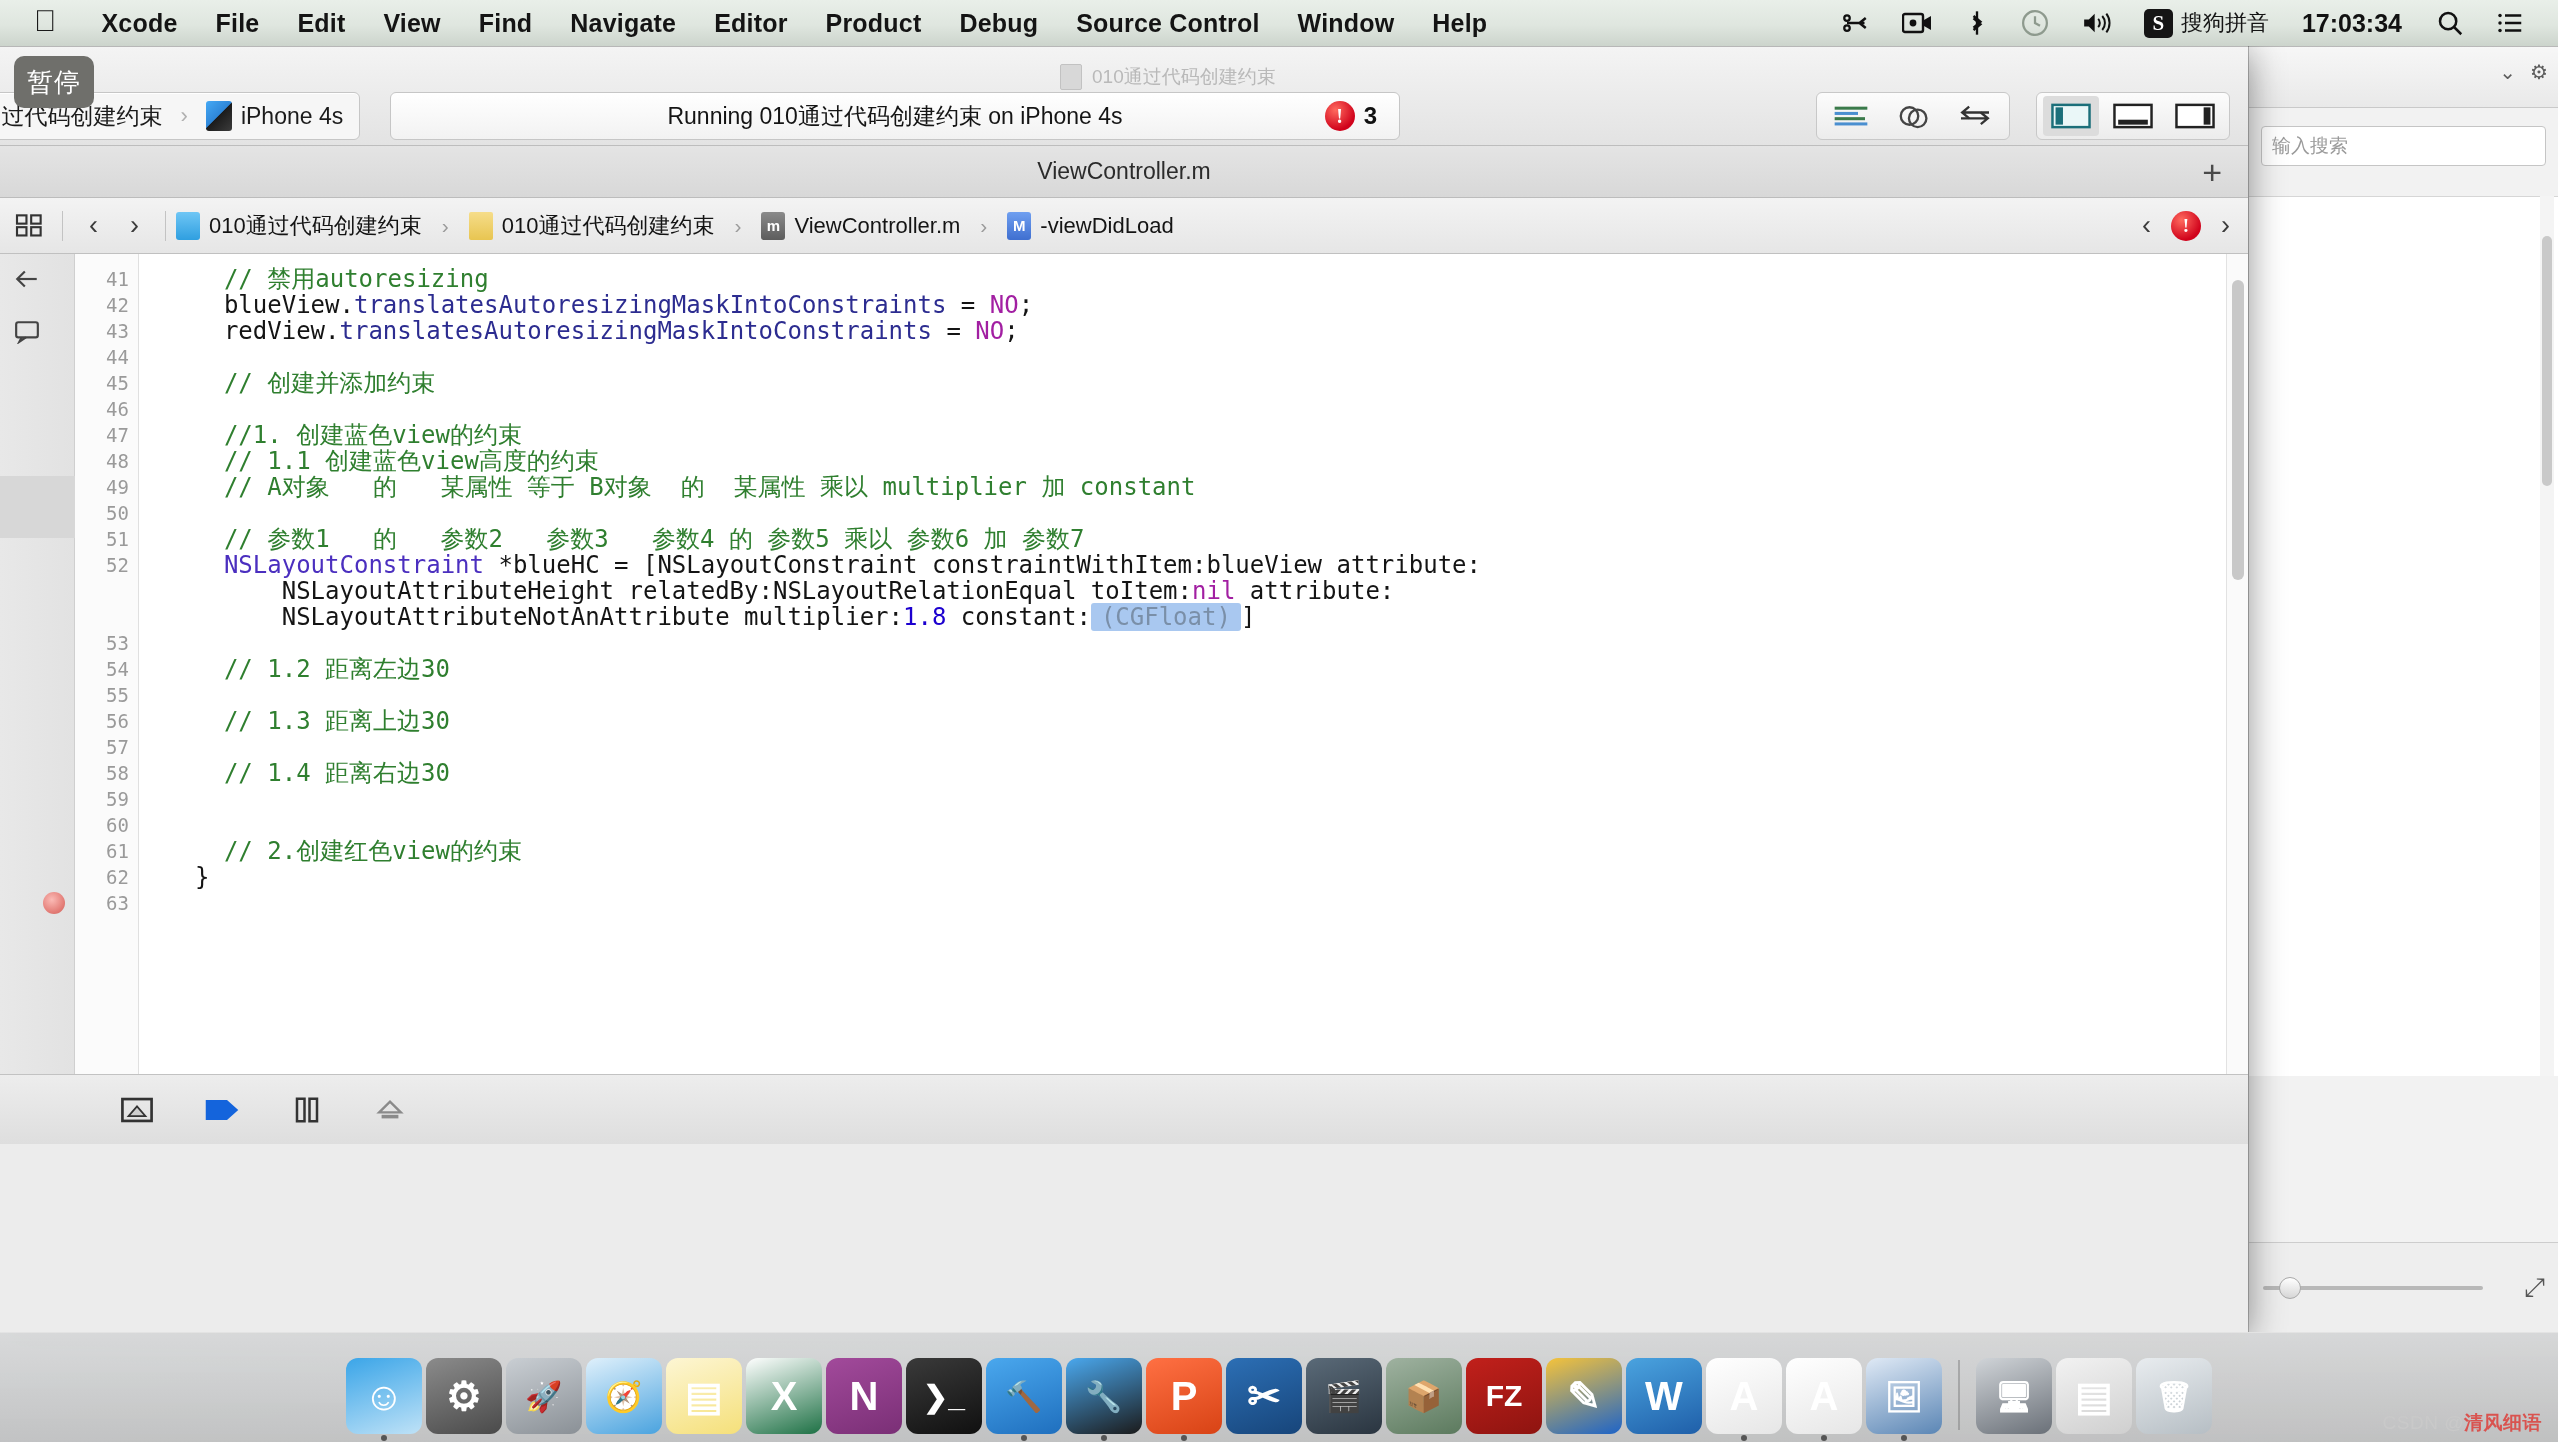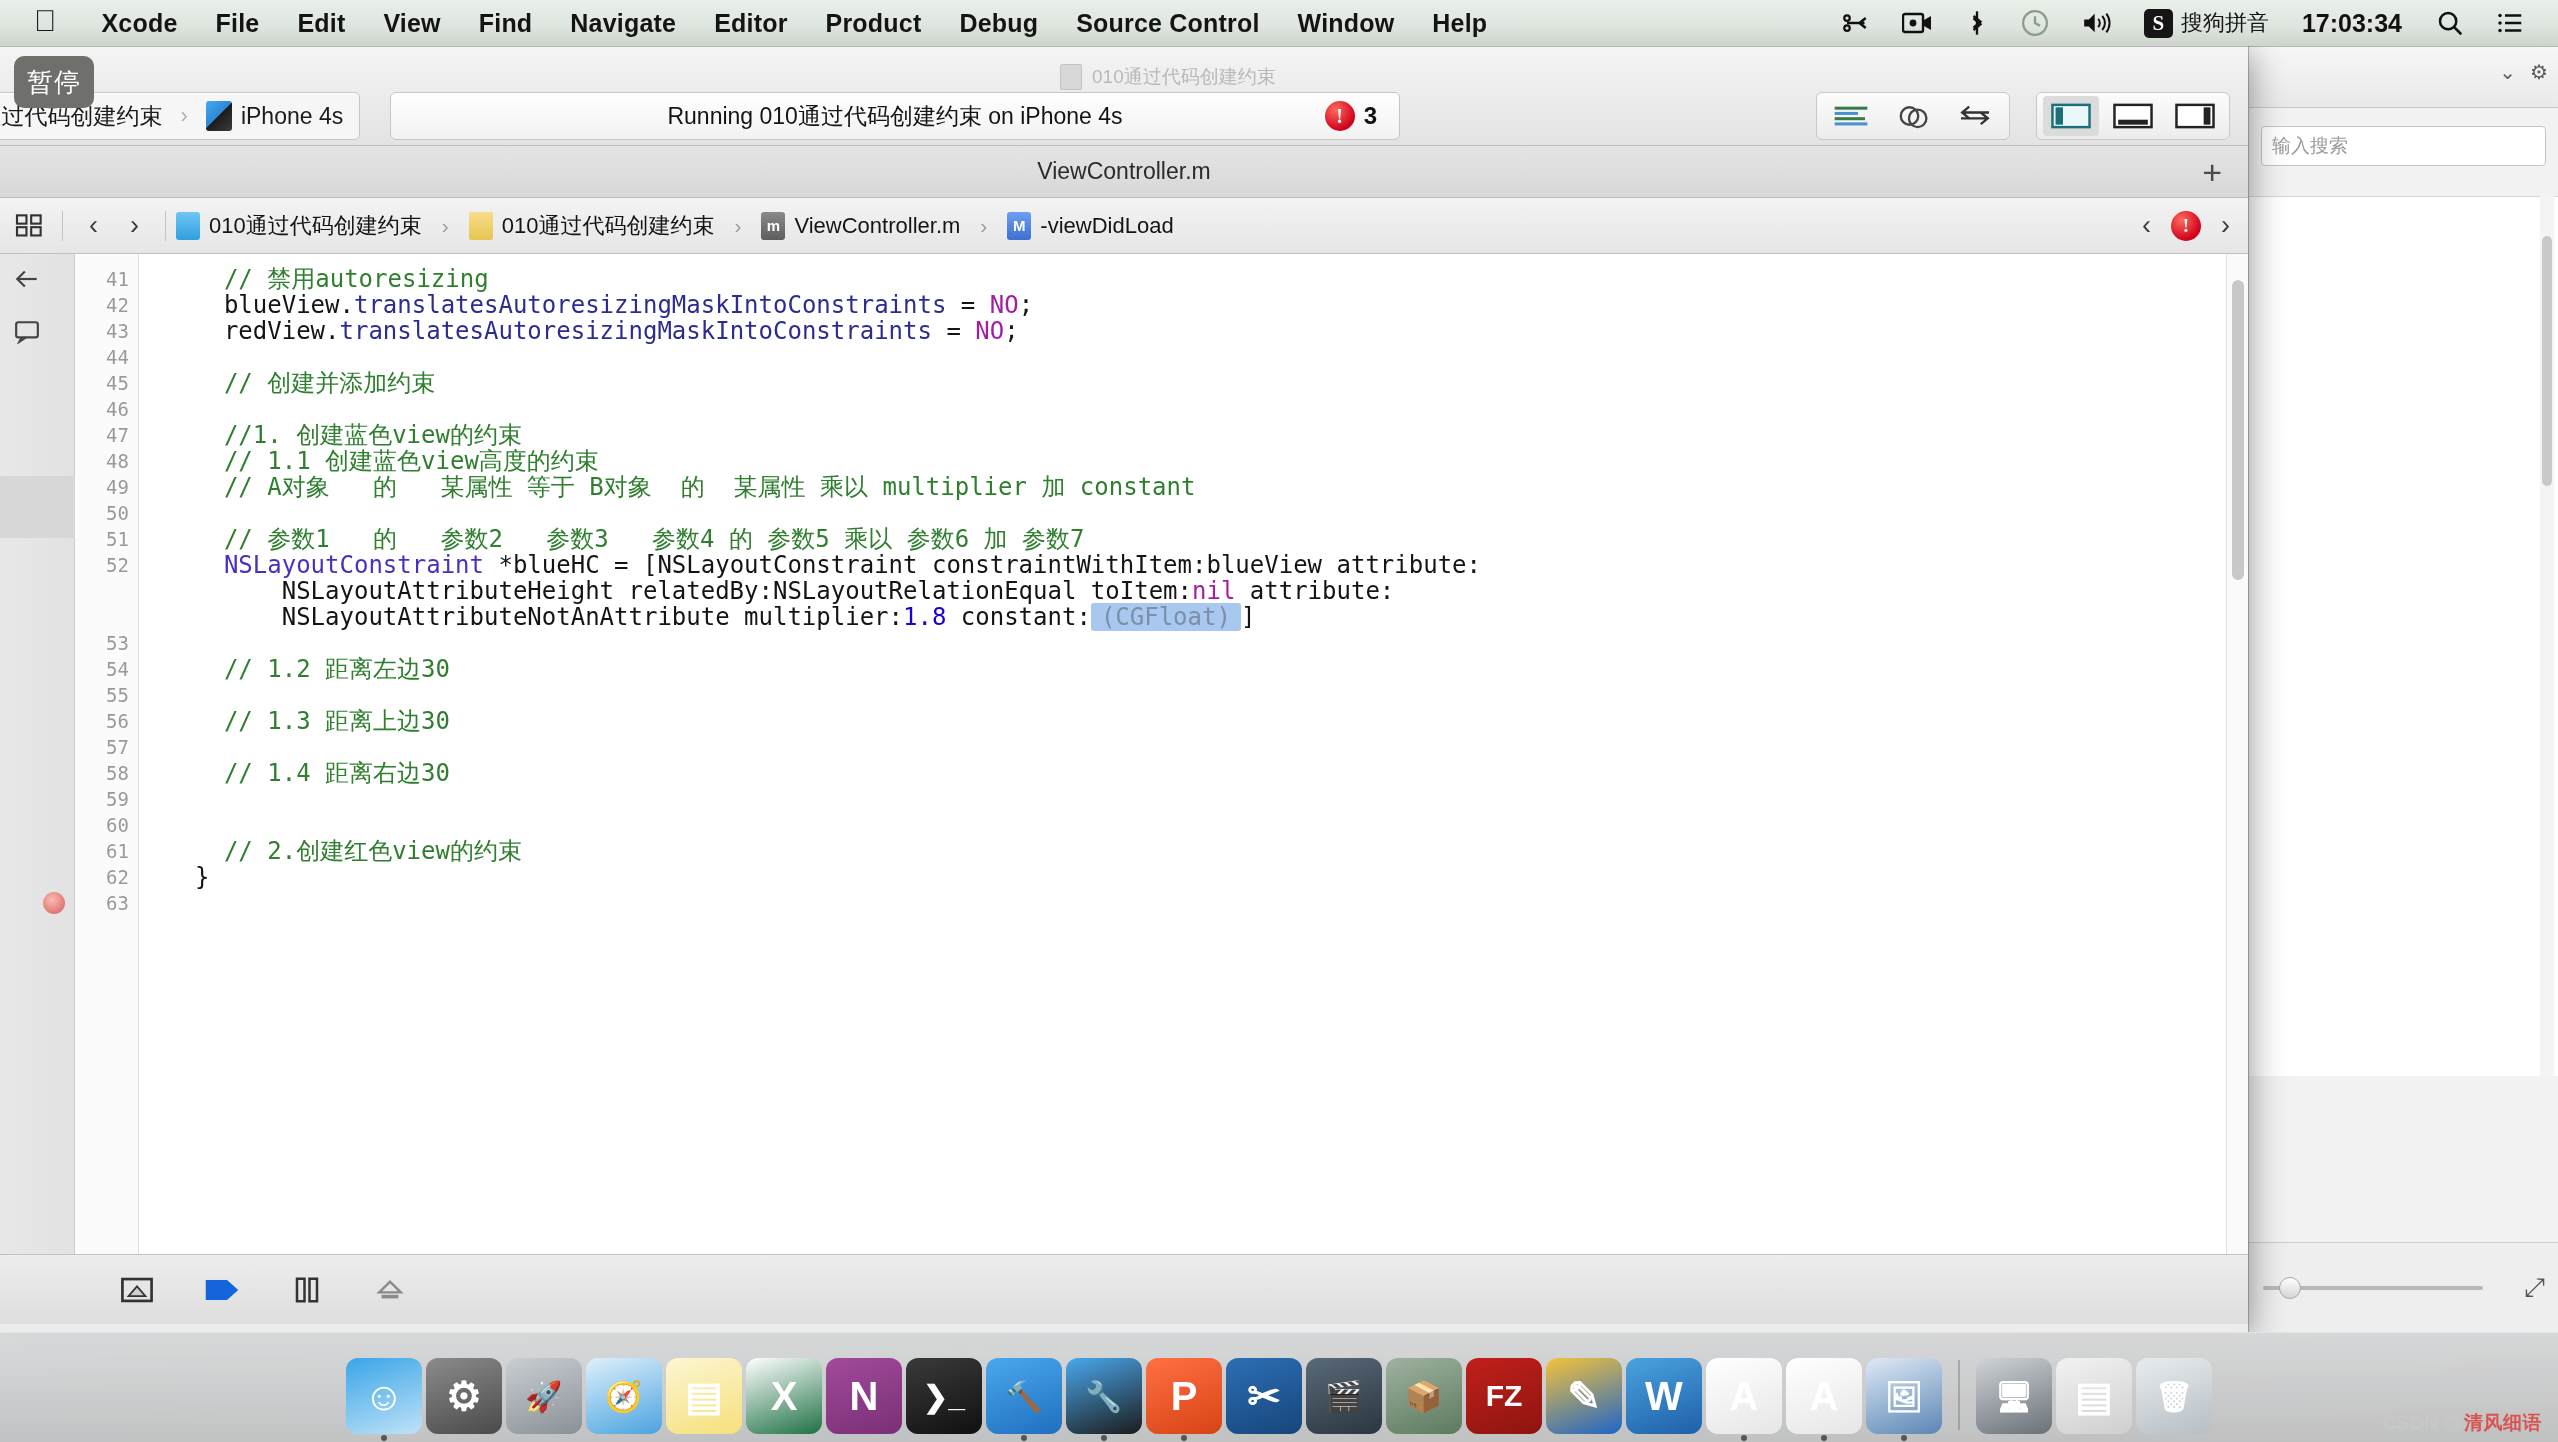--- a/index.html
+++ b/index.html
@@ -155,21 +155,21 @@
   .cico.m{background:linear-gradient(to bottom,#8a8a8a,#5d5d5d);}
   .cico.mm{background:linear-gradient(to bottom,#6f9ff0,#3f6fd0);}
   .jb-right{position:absolute;right:14px;display:flex;align-items:center;gap:16px;}
   .jb-err{width:30px;height:30px;border-radius:50%;
     background: radial-gradient(circle at 35% 30%, #ff6a5e, #d0021b 70%);
     color:#fff;font-weight:900;font-size:19px;display:flex;align-items:center;justify-content:center;
     font-family:"Liberation Serif", serif;}
 
   
   #editor-wrap{
-    position:relative; height: 1000px; display:flex; background:#86efac;
+    position:relative; height: 820px; display:flex; background:#86efac;
     overflow:hidden;
   }
   #gutter-left{
     width: 75px; background: linear-gradient(to right,#e8e8e8,#e2e2e2);
     border-right:1px solid #cfcfcf; position:relative;
   }
   #gutter-left .side-icon{ position:absolute; left:14px; color:#4a4a4a; font-size:22px;}
   #gutter-left .si1{ top: 14px; }
   #gutter-left .si2{ top: 66px; }
   #gutter-left .selblock{

